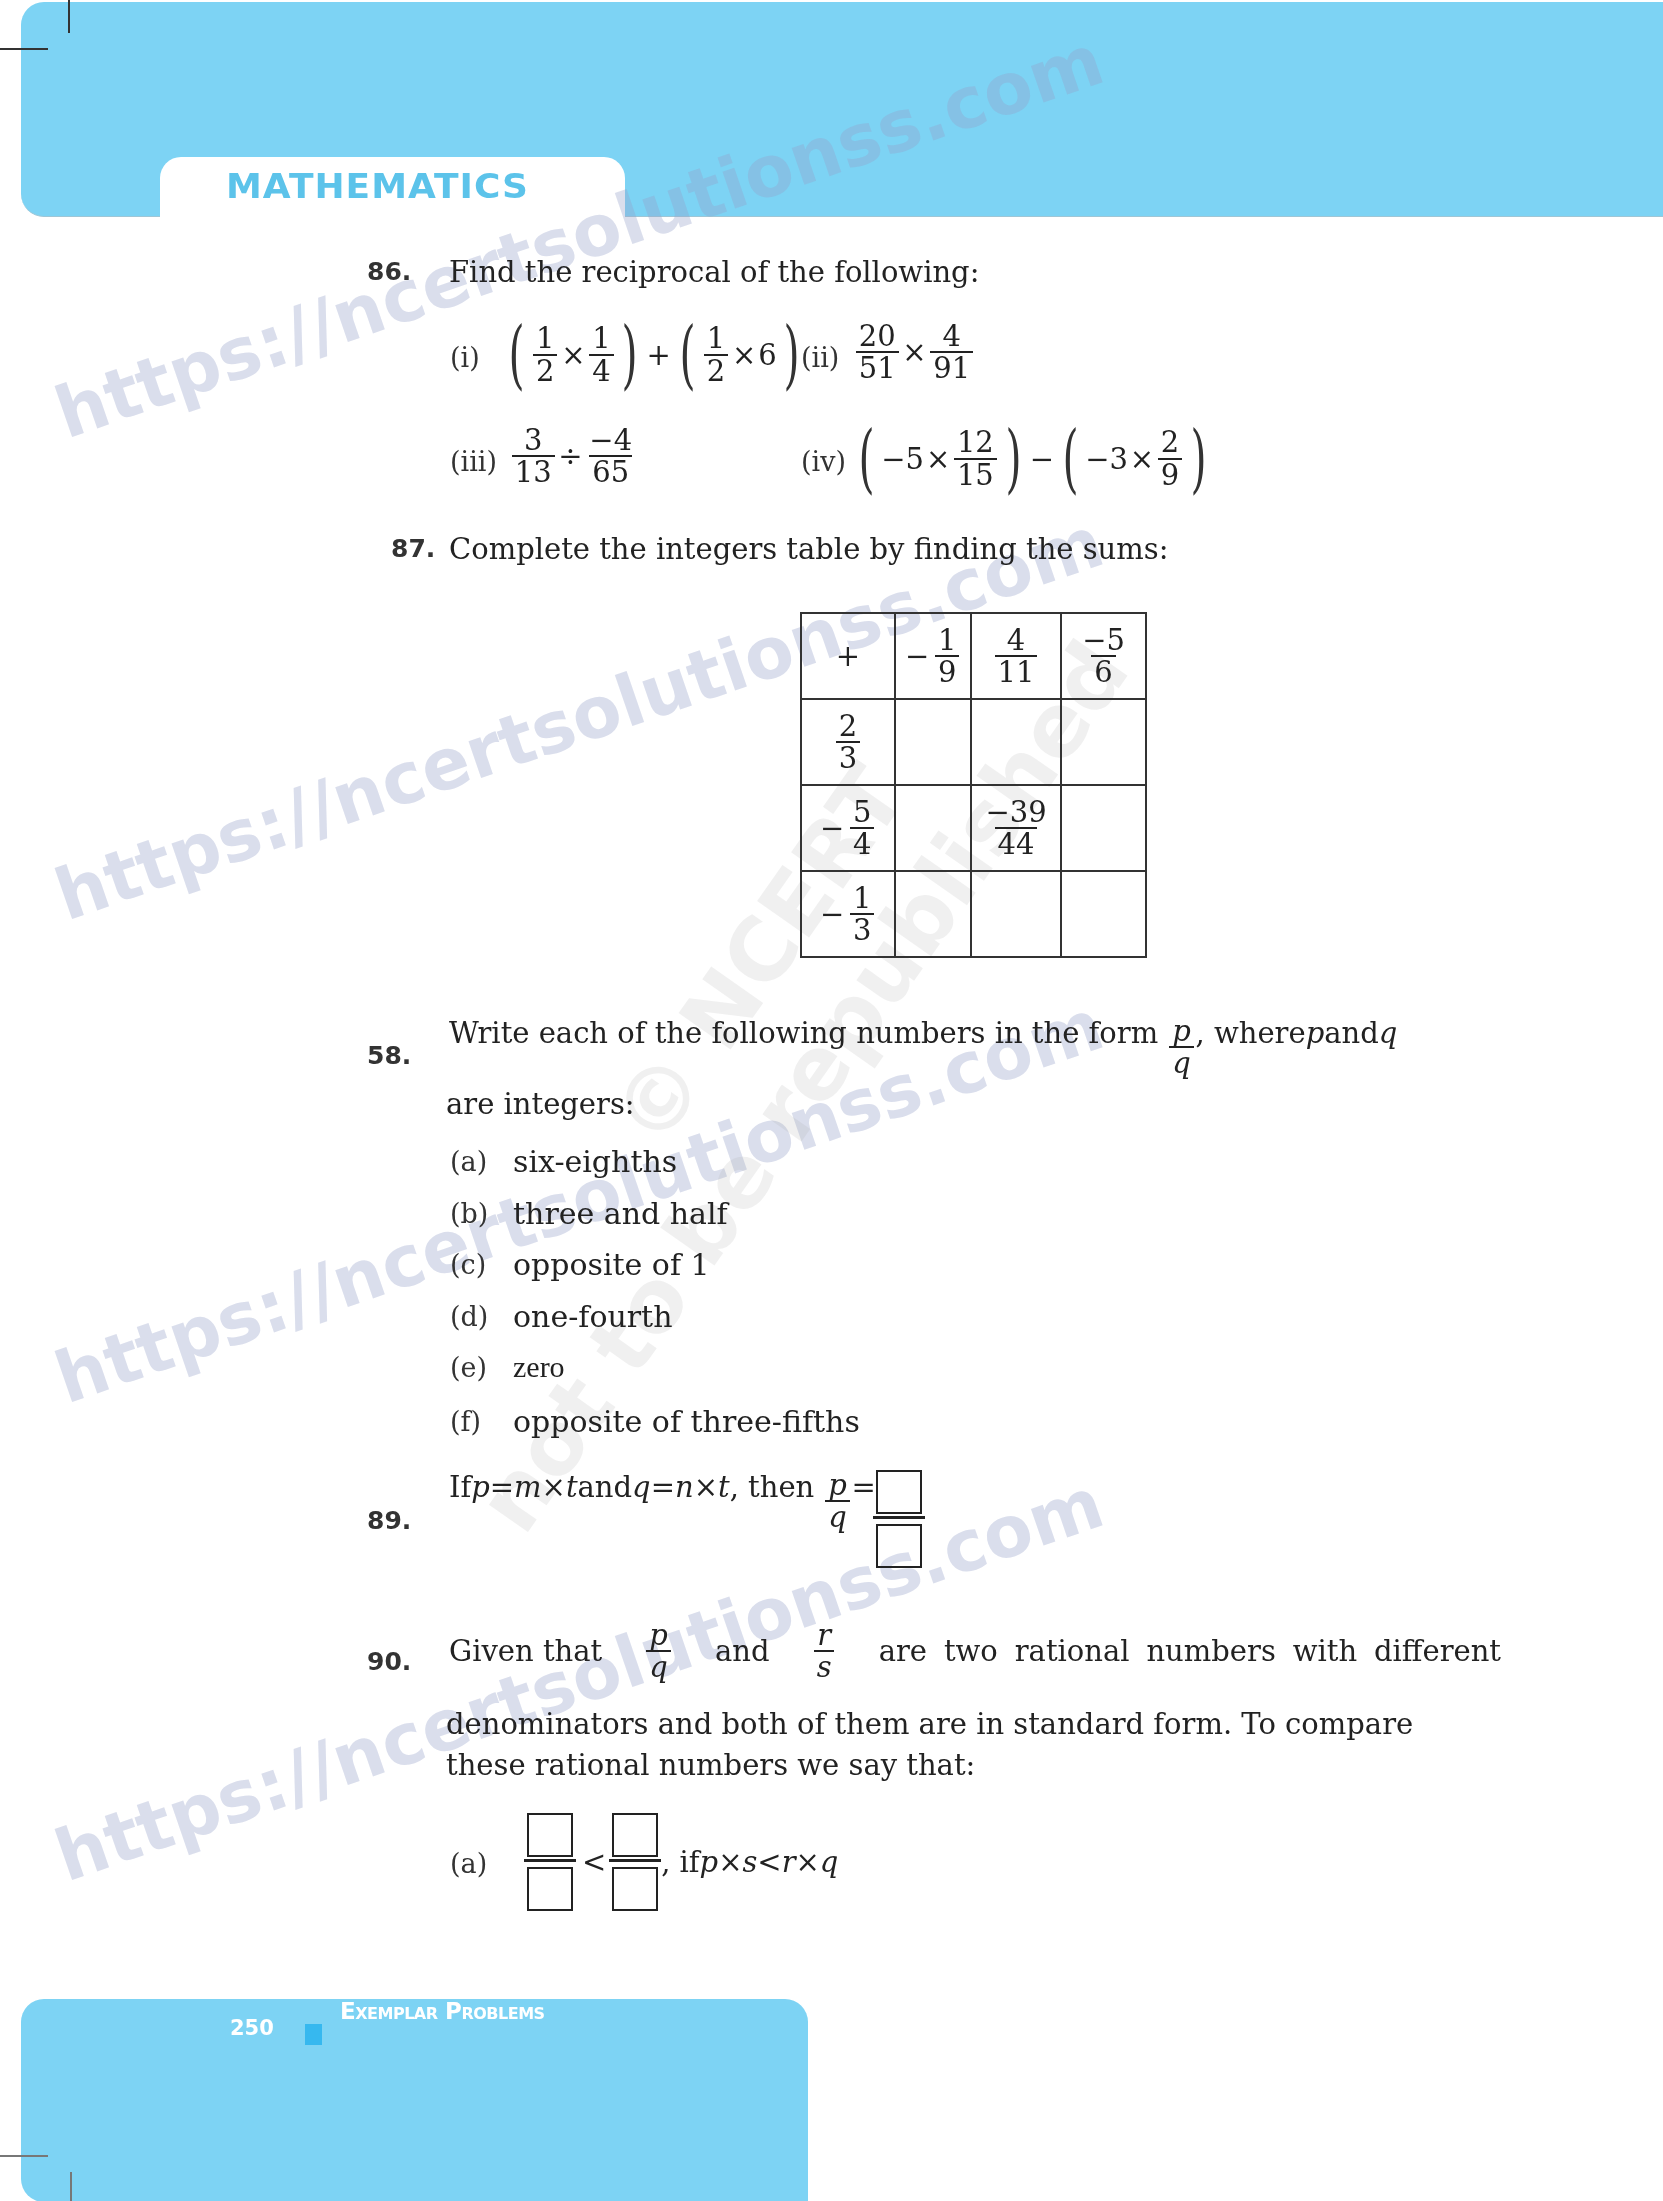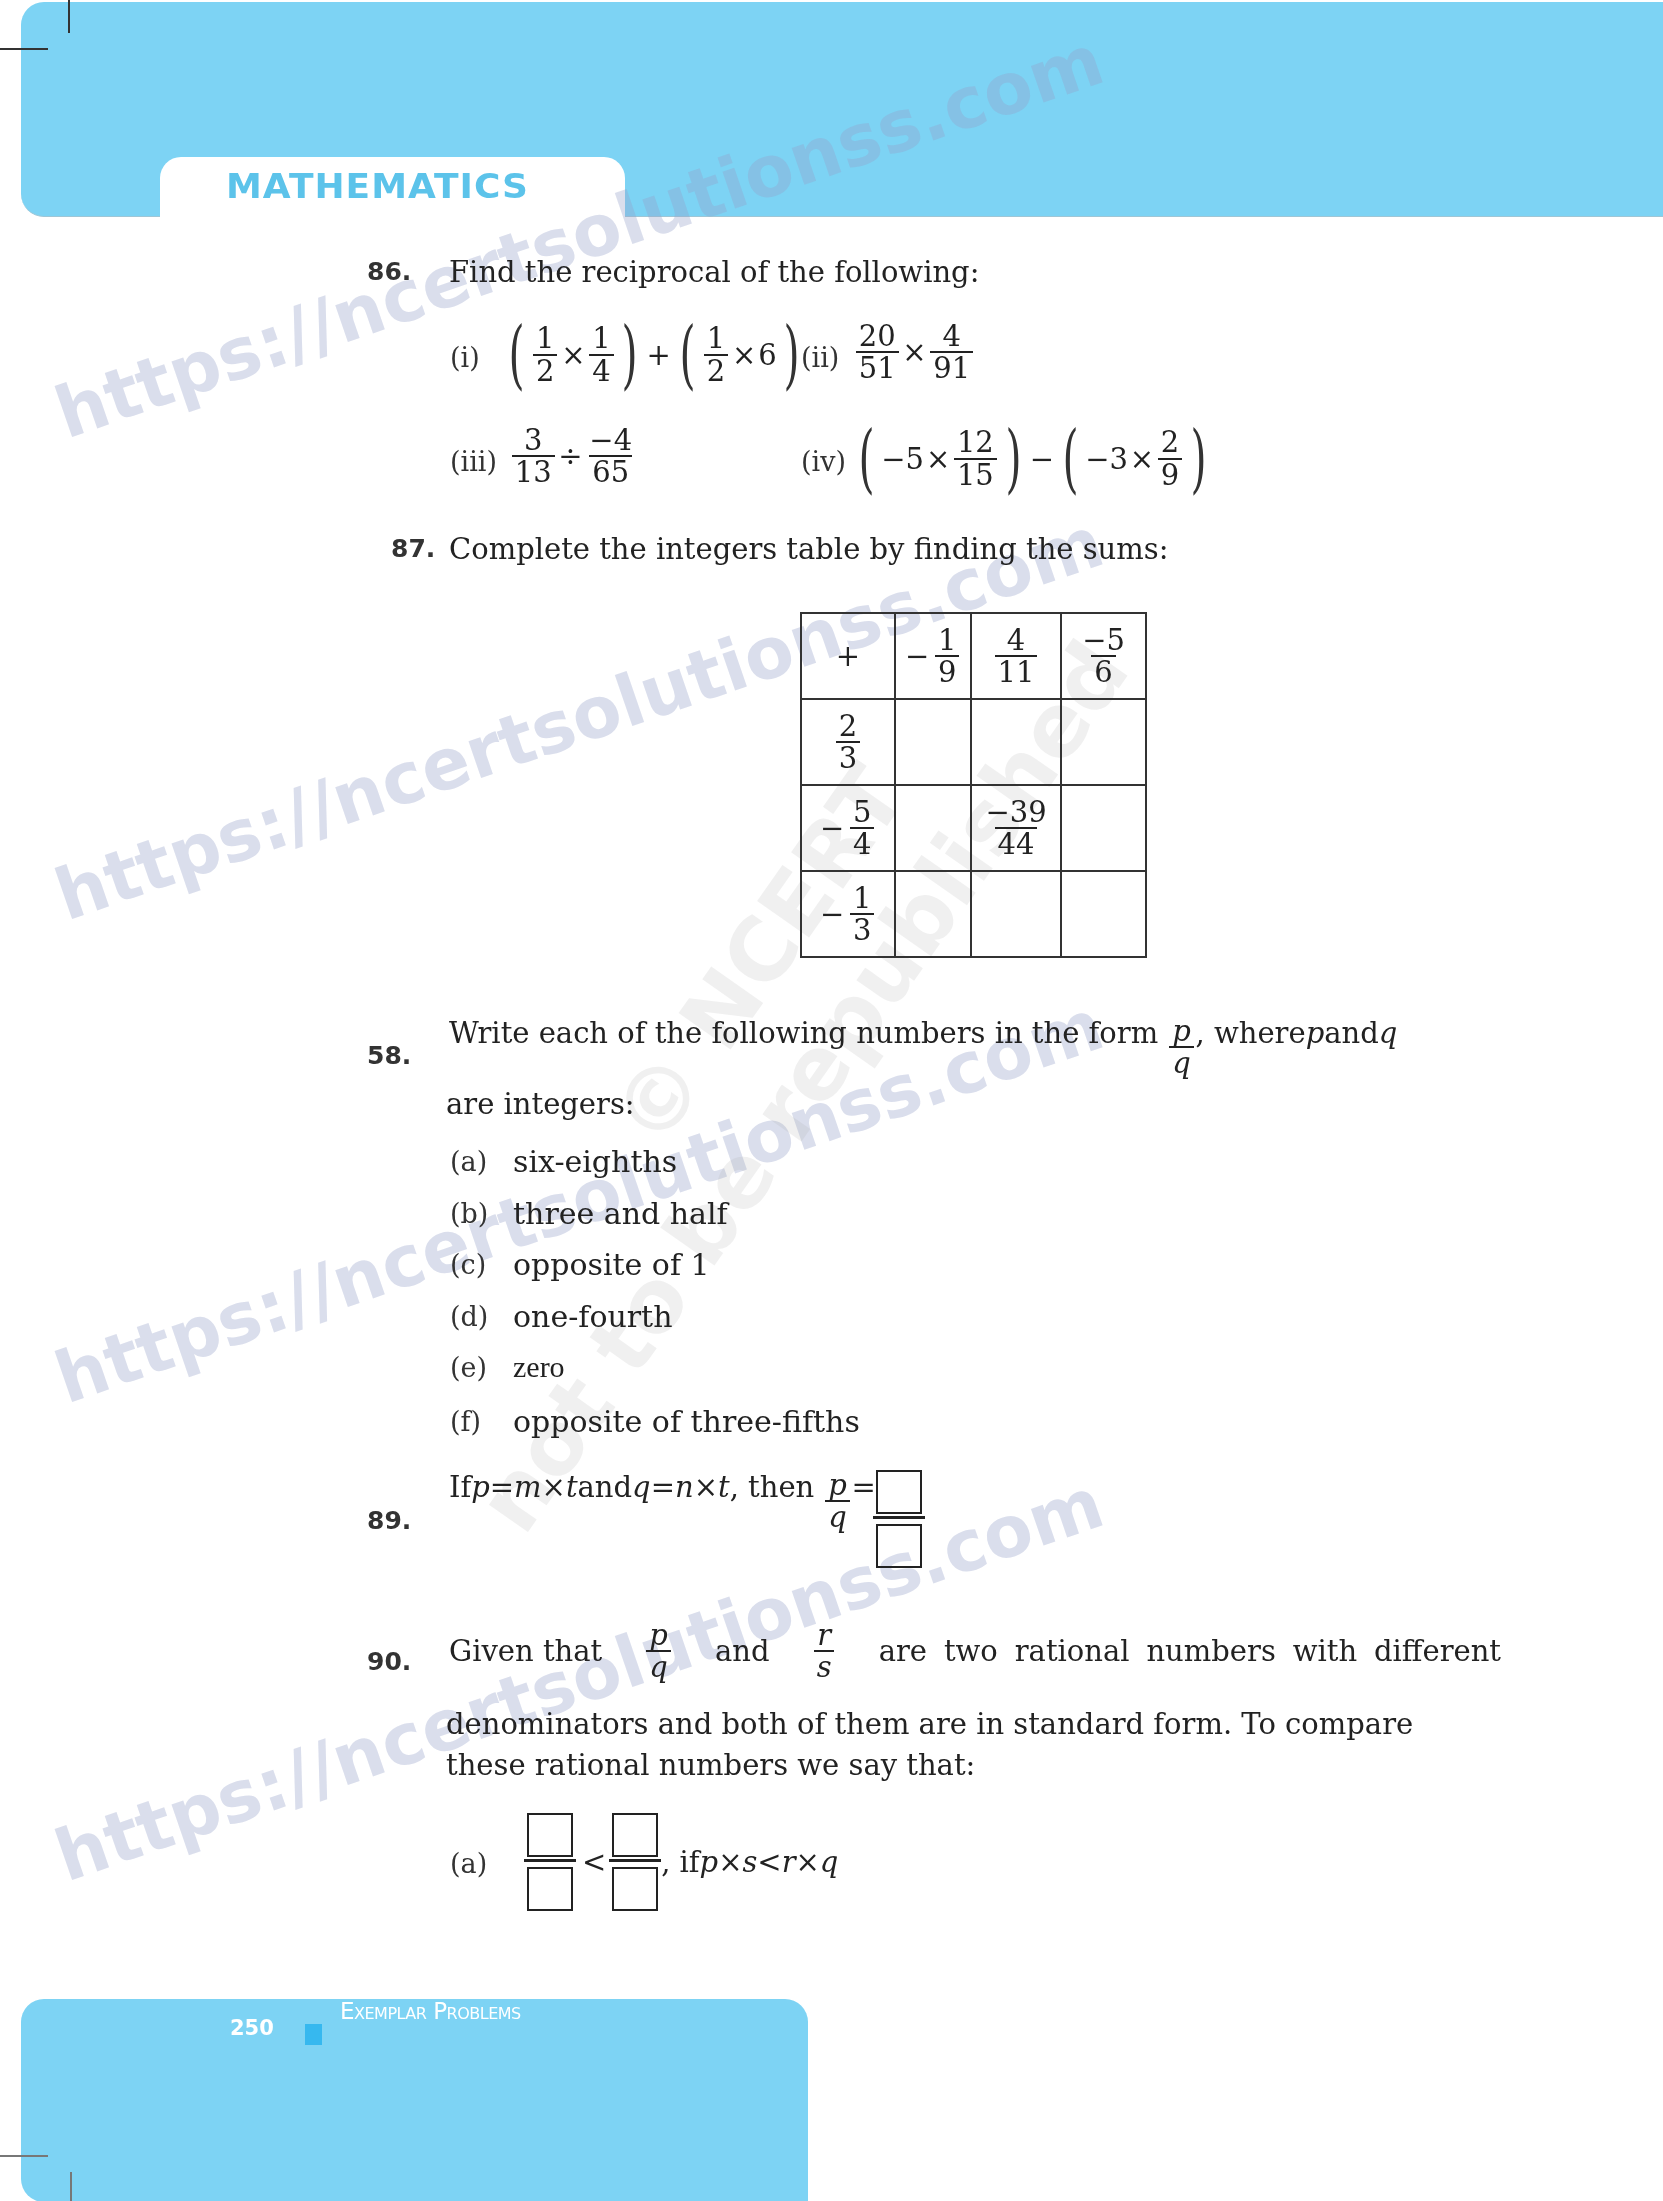--- a/index.html
+++ b/index.html
@@ -15,21 +15,21 @@
   .header-title { left:226px; top:166px; font-family:"DejaVu Sans", sans-serif; font-weight:bold;
                   font-size:36px; color:#5cc3ea; letter-spacing:1px; transform:scaleY(0.92); }
   .crop { background:#333; }
 
   
   .footer-band { left:21px; top:1999px; width:787px; height:203px; background:#7dd3f4;
                  border-radius:23px 23px 0 23px; }
   .footer-page { left:230px; top:2016px; font-family:"DejaVu Sans", sans-serif; font-weight:bold;
                  font-size:21px; color:#ffffff; }
   .footer-square { left:305px; top:2024px; width:17.4px; height:21px; background:#36b8ef; }
-  .footer-book { left:340px; top:1998px; font-family:"DejaVu Sans", sans-serif; font-weight:normal;
+  .footer-book { left:340px; top:1998px; font-family:"DejaVu Sans", sans-serif; font-weight:bold;
                  font-size:23px; color:#ffffff; font-variant:small-caps; letter-spacing:-0.5px; }
 
   
   .qnum { font-family:"DejaVu Sans", sans-serif; font-weight:bold; font-size:25px; color:#333; }
   .qtext { font-size:29px; color:#222; white-space:nowrap; }
   .label { font-size:27px; color:#333; }
   .item-text { font-size:30px; color:#222; white-space:nowrap; }
   i.var { font-style:italic; }
 
   

